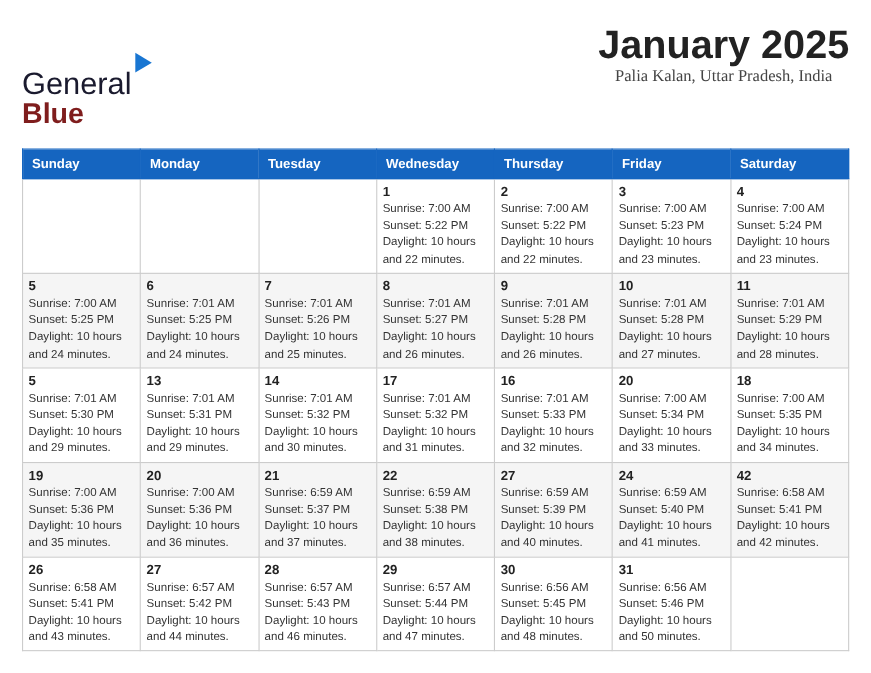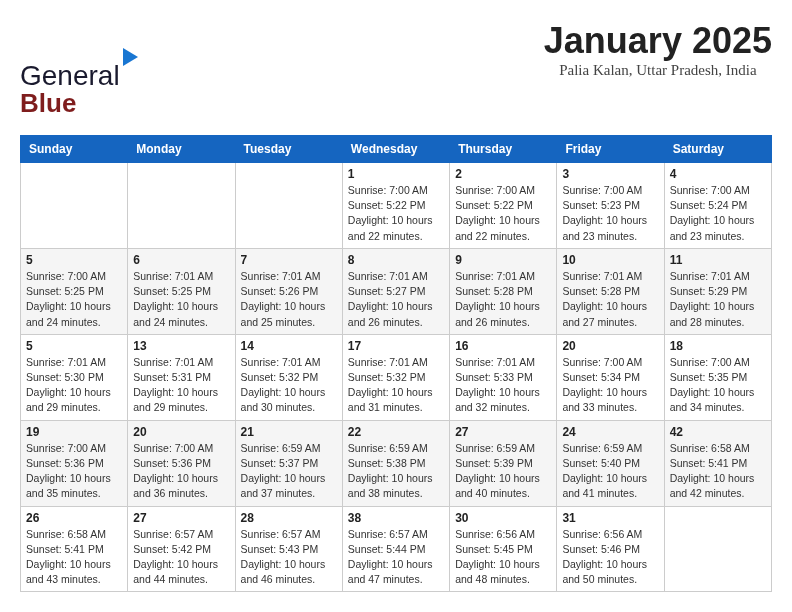--- a/index.html
+++ b/index.html
@@ -303,21 +303,21 @@
 and 44 minutes.</div>
         </td>
         <td>
           <div class="day-number">28</div>
           <div class="day-info" style="white-space: pre-line;">Sunrise: 6:57 AM
 Sunset: 5:43 PM
 Daylight: 10 hours
 and 46 minutes.</div>
         </td>
         <td>
-          <div class="day-number">38</div>
+          <div class="day-number">29</div>
           <div class="day-info" style="white-space: pre-line;">Sunrise: 6:57 AM
 Sunset: 5:44 PM
 Daylight: 10 hours
 and 47 minutes.</div>
         </td>
         <td>
           <div class="day-number">30</div>
           <div class="day-info" style="white-space: pre-line;">Sunrise: 6:56 AM
 Sunset: 5:45 PM
 Daylight: 10 hours

